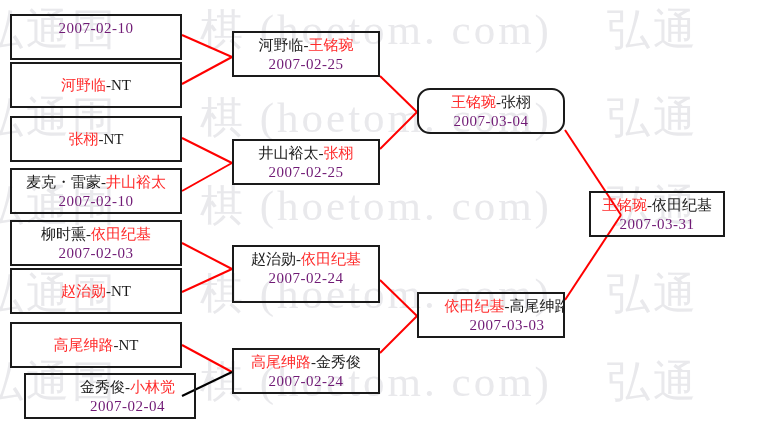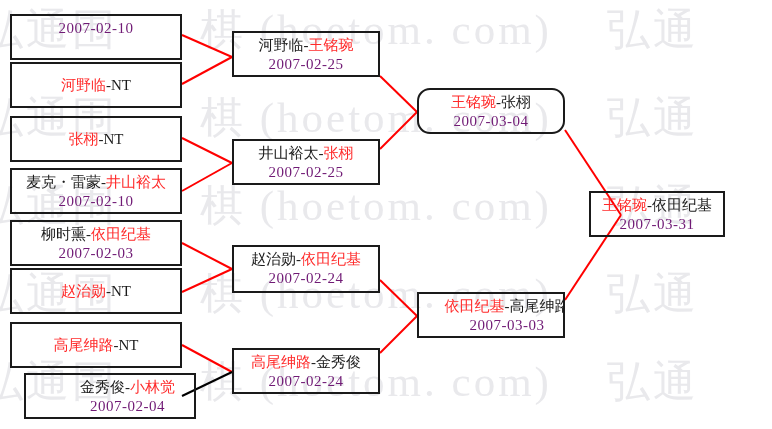--- a/index.html
+++ b/index.html
@@ -150,21 +150,21 @@
         <div class="match-date">2007-02-04</div>
       </div>
       <div class="node" style="left: 232px; top: 31px; width: 148px; height: 46px;">
         <div class="match-line"><span class="p-lose">河野临</span><span class="sep">-</span><span class="p-win">王铭琬</span></div>
         <div class="match-date">2007-02-25</div>
       </div>
       <div class="node" style="left: 232px; top: 139px; width: 148px; height: 46px;">
         <div class="match-line"><span class="p-lose">井山裕太</span><span class="sep">-</span><span class="p-win">张栩</span></div>
         <div class="match-date">2007-02-25</div>
       </div>
-      <div class="node" style="left: 232px; top: 245px; width: 148px; height: 48px;">
+      <div class="node" style="left: 232px; top: 245px; width: 148px; height: 58px;">
         <div class="match-line"><span class="p-lose">赵治勋</span><span class="sep">-</span><span class="p-win">依田纪基</span></div>
         <div class="match-date">2007-02-24</div>
       </div>
       <div class="node" style="left: 232px; top: 348px; width: 148px; height: 46px;">
         <div class="match-line"><span class="p-win">高尾绅路</span><span class="sep">-</span><span class="p-lose">金秀俊</span></div>
         <div class="match-date">2007-02-24</div>
       </div>
       <div class="node" style="left: 417px; top: 88px; width: 148px; height: 46px; border-radius: 13px;">
         <div class="match-line"><span class="p-win">王铭琬</span><span class="sep">-</span><span class="p-lose">张栩</span></div>
         <div class="match-date">2007-03-04</div>

